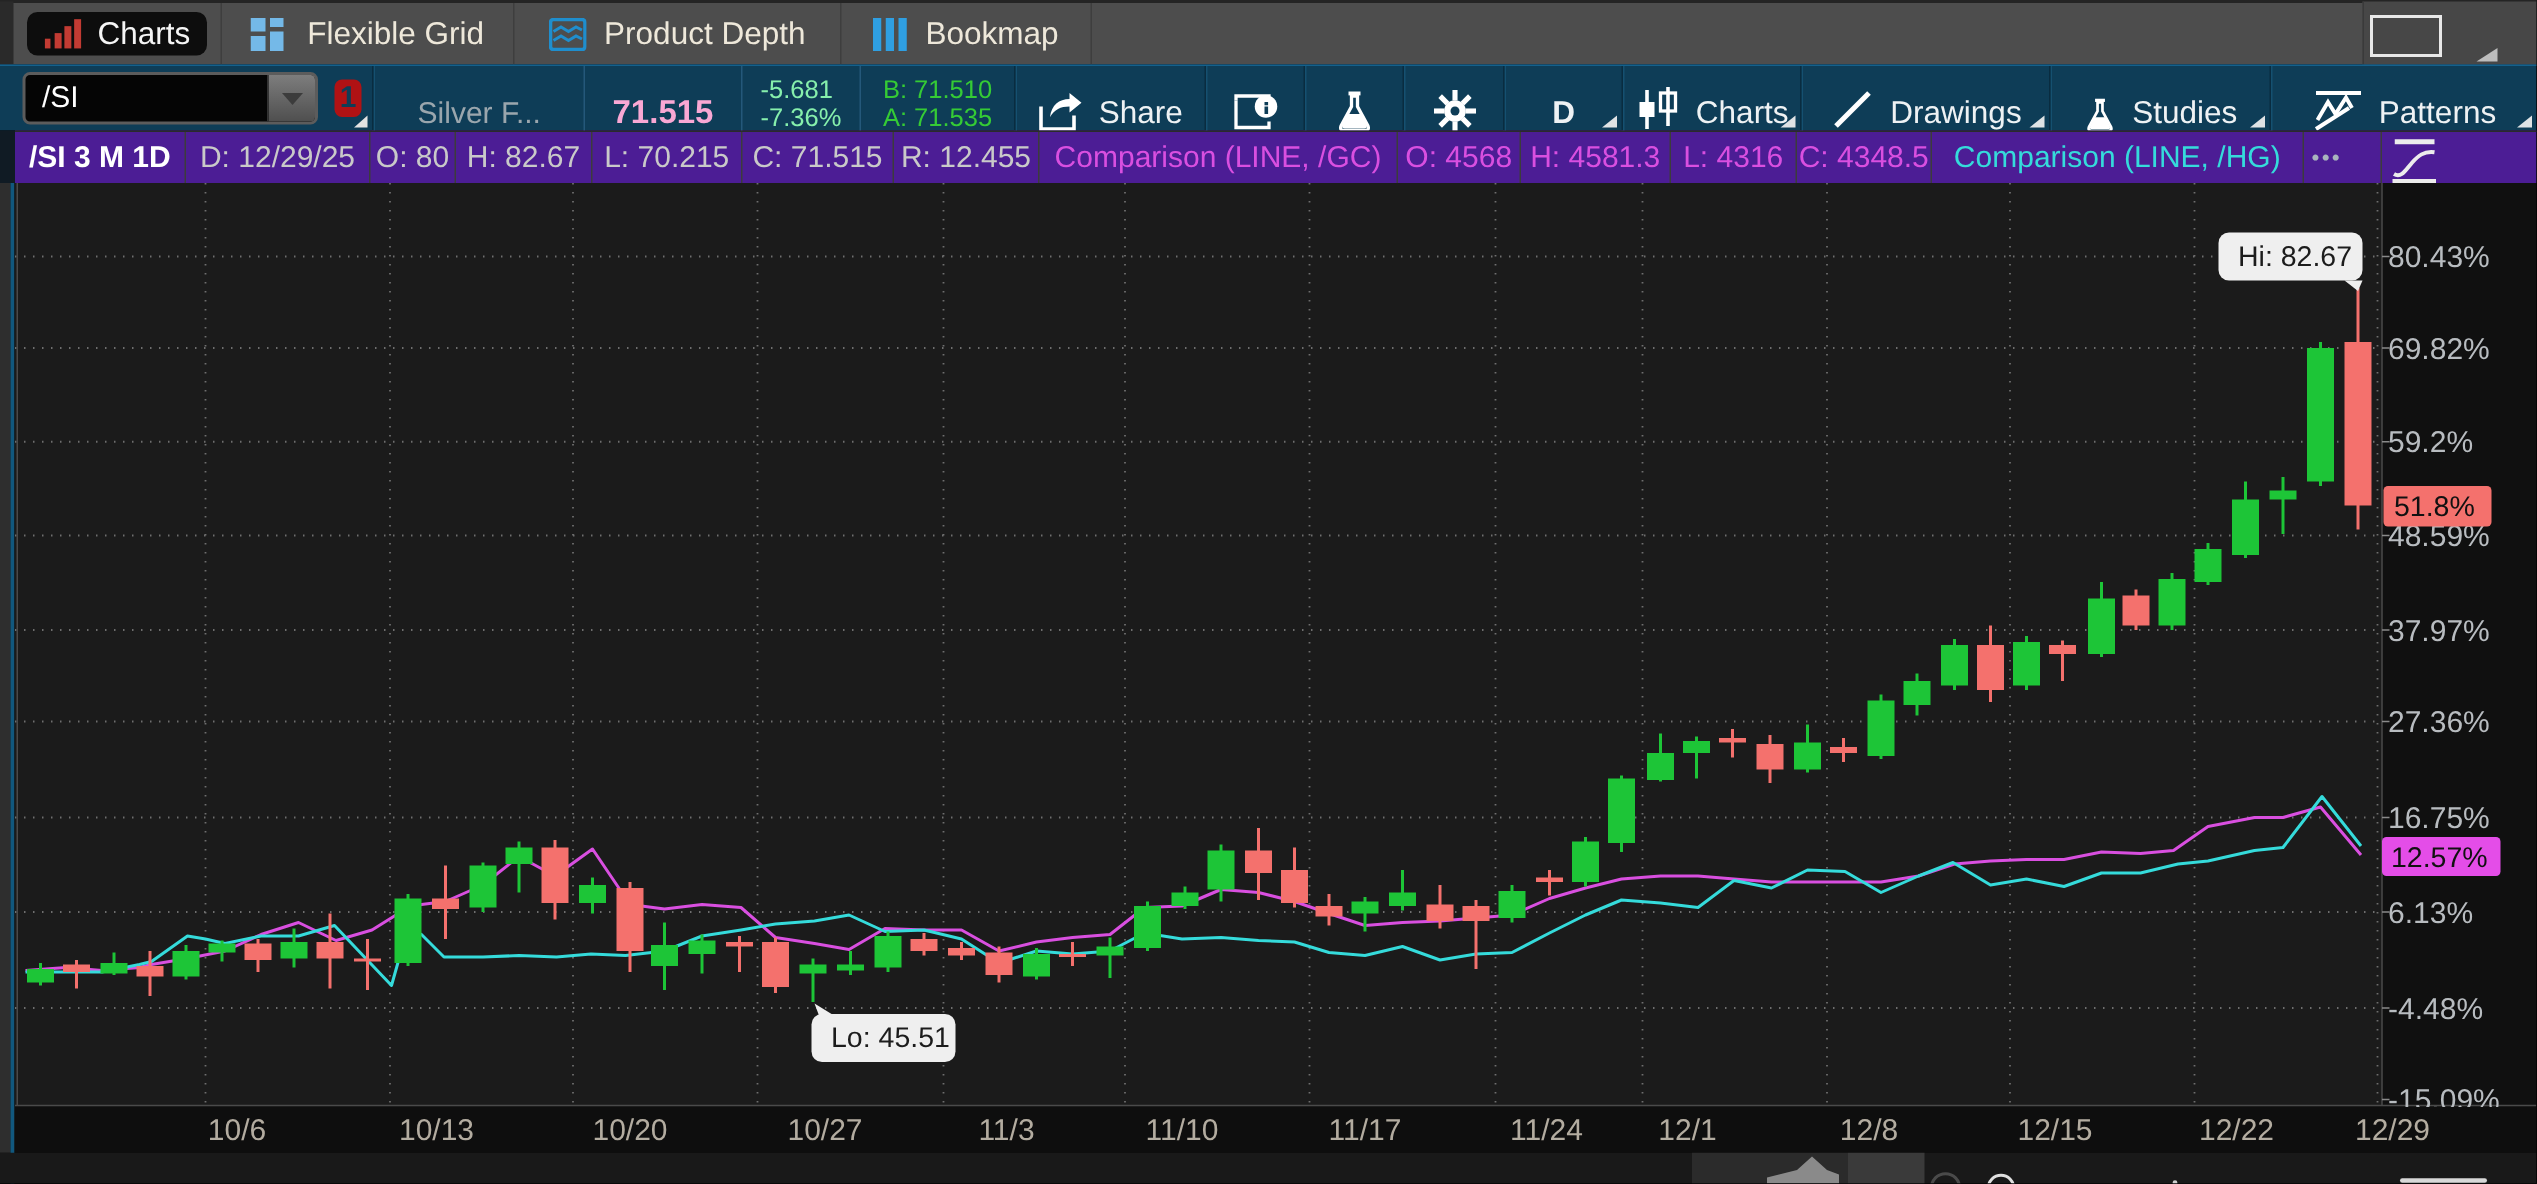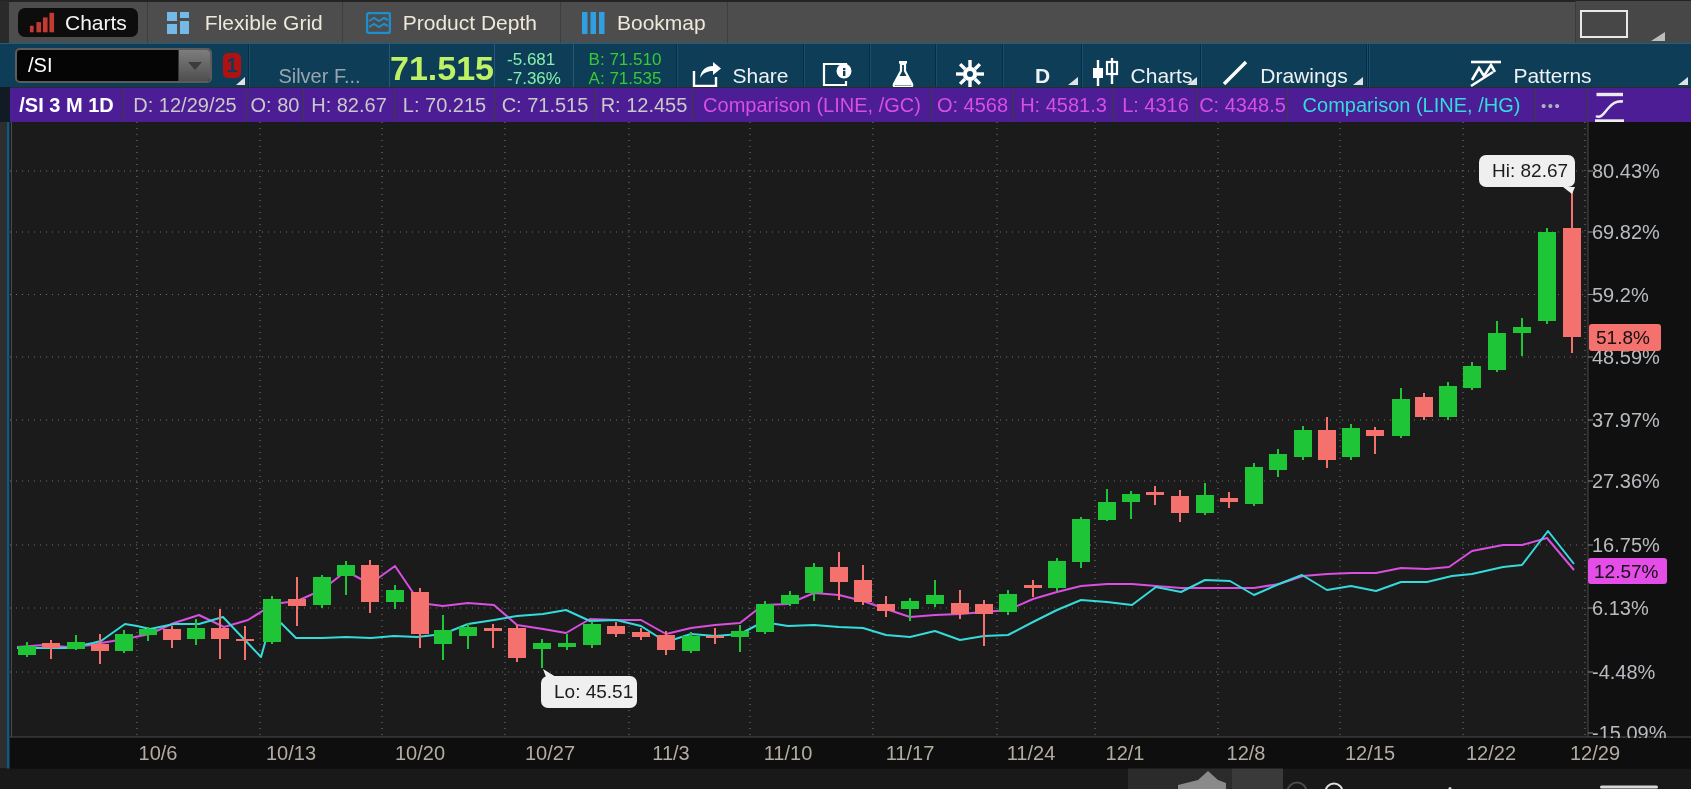--- a/index.html
+++ b/index.html
@@ -18,21 +18,21 @@
 .sep{width:0;height:44px;border-left:1px solid #092c40;border-right:1px solid #155070;flex:none}
 .lsep{width:1px;height:44px;background:#24587a;flex:none}
 .btn{position:relative;display:flex;align-items:flex-end;justify-content:center;gap:10px;height:44px;color:#eef2f4;font-size:21px;white-space:nowrap}
 .ct{position:absolute;right:3px;bottom:3px;width:0;height:0;border-left:10px solid transparent;border-bottom:8px solid #dfe3e5}
 #symbox{position:relative;width:197px;height:35px;margin-left:15px;background:#050505;border:2px solid #5c5c5c;border-radius:5px;color:#fff;font-size:20px;line-height:31px;padding-left:11px;flex:none}
 #symdd{position:absolute;right:0;top:0;width:32px;height:31px;background:linear-gradient(#7d7d7d,#4f4f4f);border-left:1px solid #333;border-radius:0 3px 3px 0}
 #symdd:after{content:"";position:absolute;left:9px;top:12px;width:0;height:0;border-left:7px solid transparent;border-right:7px solid transparent;border-top:8px solid #3c3c3c}
 #badge{position:relative;width:18px;height:25px;margin-left:11px;background:#b01214;border-radius:5px;color:#0e3d57;font-weight:bold;font-size:20px;text-align:center;line-height:25px;flex:none}
 #badge .ct{right:-4px;bottom:-7px;border-left:9px solid transparent;border-bottom:8px solid #e3e3e3}
 .quote{color:#9aa6ad;font-size:20px}
-.px{color:#bef264;font-weight:bold;font-size:34px}
+.px{color:#f9a8d4;font-weight:bold;font-size:22px}
 .chg{color:#86efac;font-size:17px;line-height:19px}
 .ba{color:#35cb35;font-size:17px;line-height:19px}
 
 #ohlc{position:absolute;left:10px;top:87px;width:1681px;height:35px;background:#4c1d95;border-top:1px solid #2b2b2b;display:flex;align-items:center;color:#c9c9c9;font-size:20px;white-space:nowrap}
 #ohlcgut{position:absolute;left:0;top:87px;width:10px;height:35px;background:#101b24}
 #ohlc .cell{height:35px;display:flex;align-items:center;justify-content:center;border-right:1px solid #3c3c3c;flex:none}
 #ohlc .mag{color:#d94fe0}
 #ohlc .cya{color:#35dbdb}
 </style></head>
 <body>
@@ -155,20 +155,29 @@
       </div>
  <div class="sep"></div>
  <div class="btn" style="width:164px">
         <svg width="30" height="30" viewBox="0 0 30 30">
           <line x1="4" y1="26" x2="26" y2="4" stroke="#fff" stroke-width="3.4"></line>
         </svg>
         <span>Drawings</span>
         <span class="ct"></span>
       </div>
  <div class="sep"></div>
+ <div class="btn" style="width:145px">
+        <svg width="22" height="23" viewBox="0 0 26 28">
+          <rect x="9" y="1" width="8" height="2.6" fill="#fff"></rect>
+          <path d="M11 4 L11 11 L4 24 Q3 27 6 27 L20 27 Q23 27 22 24 L15 11 L15 4 Z" fill="none" stroke="#fff" stroke-width="2.2"></path>
+          <path d="M8.6 16 L17.4 16 L21 23.5 Q22 25.6 19.4 25.6 L6.6 25.6 Q4 25.6 5 23.5 Z" fill="#fff"></path>
+        </svg>
+        <span>Studies</span>
+        <span class="ct"></span>
+      </div>
  <div class="sep"></div>
  <div class="btn" style="flex:1">
         <svg width="34" height="28" viewBox="0 0 34 28">
           <line x1="2" y1="2" x2="32" y2="2" stroke="#fff" stroke-width="2.6"></line>
           <path d="M3 20 L10 8 L15 16 L22 5 L26 12" fill="none" stroke="#fff" stroke-width="2.6"></path>
           <line x1="2" y1="26" x2="24" y2="12" stroke="#fff" stroke-width="2.6"></line>
         </svg>
         <span>Patterns</span>
         <span class="ct"></span>
       </div>

